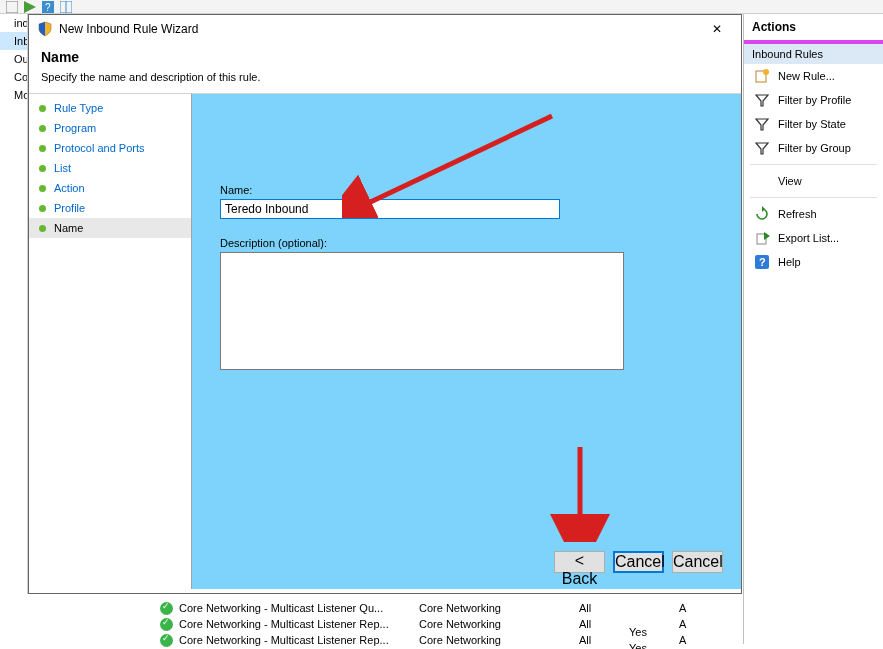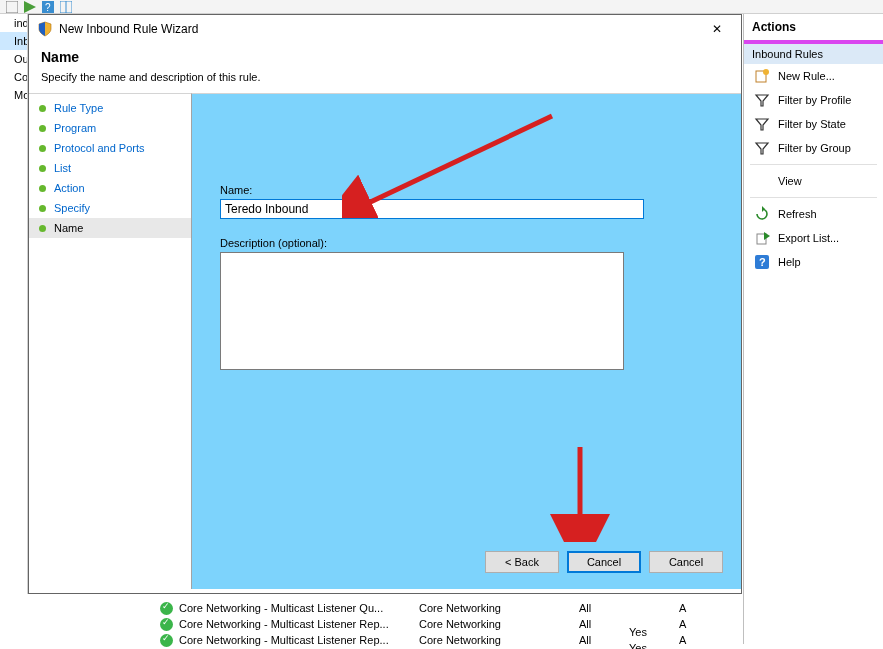--- a/index.html
+++ b/index.html
@@ -32,25 +32,25 @@
   .steps-hdr { font-weight:bold; padding:6px 8px; border-bottom:1px solid #d4d4d4; background:#fff; font-size:12px;}
   .steps-list { padding-top:4px; }
   .step { padding:4px 10px; display:flex; align-items:center; gap:8px; font-size:11px; color:#0066cc; cursor:pointer; }
   .step .bullet { width:7px; height:7px; border-radius:50%; background:#66b82e; flex:none; }
   .step.current { background:#e8e8e8; color:#000; }
 
   
   .form-area { flex:1; background:#7dd3fc; border-top:1px solid #d4d4d4; border-left:1px solid #a3a3a3; position:relative; padding:0; }
   .form-inner { padding: 90px 28px 0 28px; }
   .field-label { font-size:11px; margin-bottom:3px; }
-  .name-input { width:424px; height:20px; border:1px solid #0078d7; padding:1px 4px; font-size:12px; font-family:inherit; outline:none; }
+  .name-input { width:340px; height:20px; border:1px solid #0078d7; padding:1px 4px; font-size:12px; font-family:inherit; outline:none; }
   .desc-textarea { width:404px; height:118px; border:1px solid #7a7a7a; padding:2px 4px; font-size:12px; font-family:inherit; resize:none; outline:none; background:#fff;}
 
   .dlg-buttons { position:absolute; right:18px; bottom:16px; display:flex; gap:8px; }
-  .btn { width:74px; height:22px; border:1px solid #adadad; background:#e1e1e1; font-size:11px; cursor:pointer; font-family:inherit; }
+  .btn { width:51px; height:22px; border:1px solid #adadad; background:#e1e1e1; font-size:16px; cursor:pointer; font-family:inherit; }
   .btn.primary { border:2px solid #0078d7; background:#e1e1e1; }
 
   
   .rules-grid { position:absolute; left:160px; top:600px; width:580px; font-size:11px; }
   .rules-grid .row { display:flex; align-items:center; height:16px; white-space:nowrap; }
   .rules-grid .row .chk { width:13px; height:13px; border-radius:50%; background:#3bb54a; margin-right:6px; flex:none; position:relative;}
   .rules-grid .row .chk:after{content:"✓"; color:#fff; font-size:9px; position:absolute; left:2px; top:-1px;}
   .rules-grid .c1{ width:240px; overflow:hidden; text-overflow:ellipsis; }
   .rules-grid .c2{ width:160px; }
   .rules-grid .c3{ width:50px; }
@@ -133,21 +133,21 @@
           <div class="step">
             <span class="bullet"></span>
             <span>List</span>
           </div>
           <div class="step">
             <span class="bullet"></span>
             <span>Action</span>
           </div>
           <div class="step">
             <span class="bullet"></span>
-            <span>Specify</span>
+            <span>Profile</span>
           </div>
           <div class="step current">
             <span class="bullet"></span>
             <span>Name</span>
           </div>
         </div>
     </div>
 
     <div class="form-area">
       <div class="form-inner">

